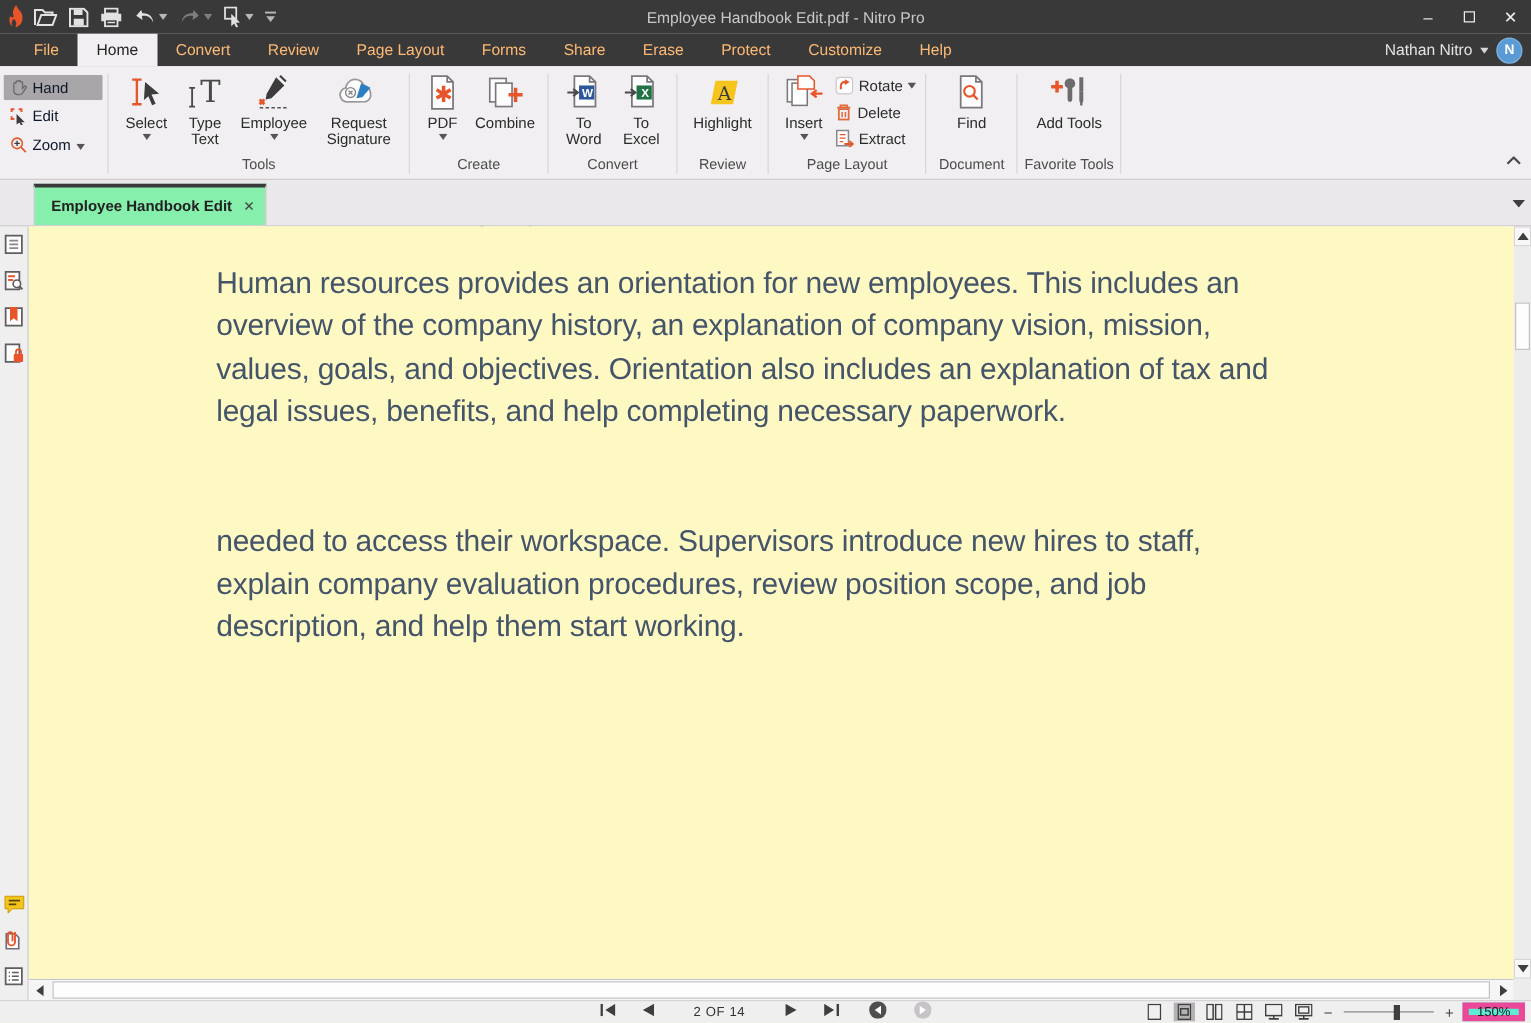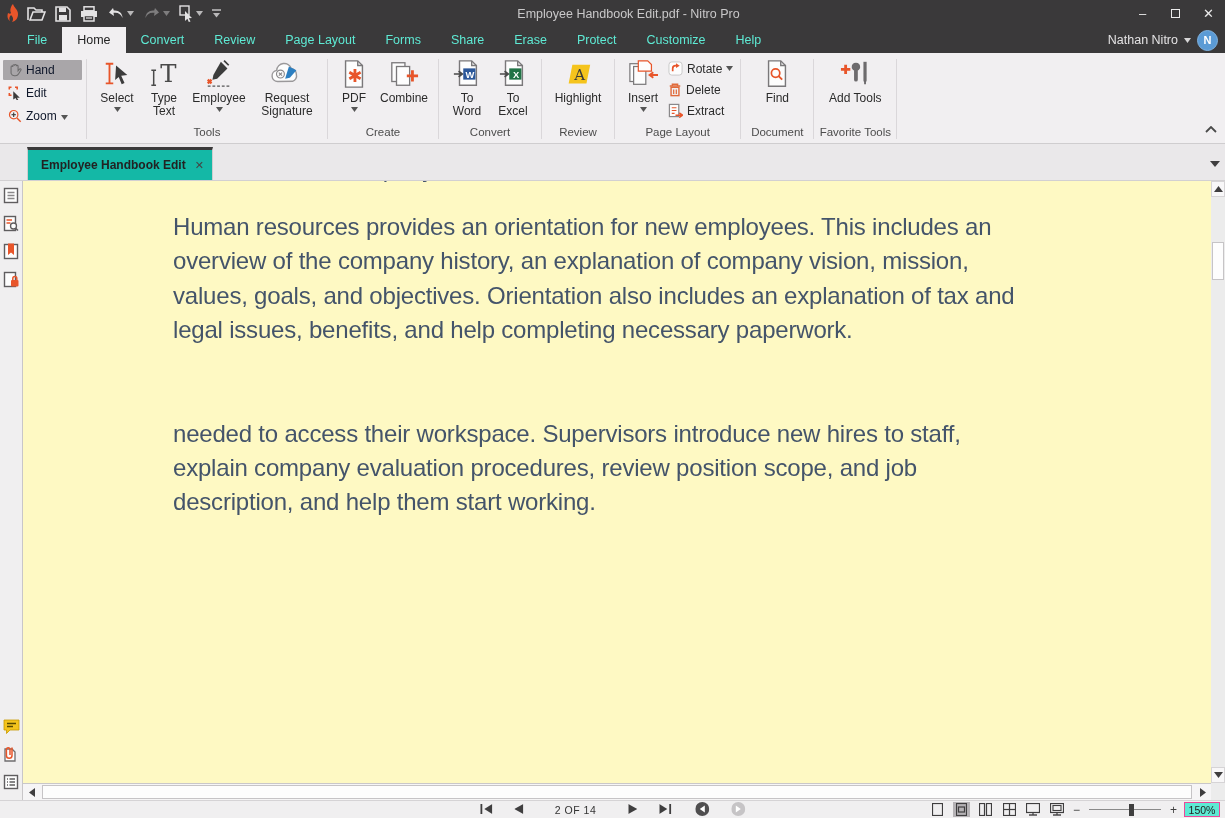--- a/index.html
+++ b/index.html
@@ -9,21 +9,21 @@
   .titlebar { height:27px; background:#3a393a; position:relative; display:flex; align-items:center; }
   .qat { display:flex; align-items:center; gap:9px; margin-left:27px; }
   .qat .qi { display:flex; align-items:center; gap:2px; }
   .win-title { position:absolute; left:0; right:4px; text-align:center; color:#c9c8c9; font-size:12.5px; pointer-events:none;padding-left:36px; }
   .win-controls { position:absolute; right:0; top:0; height:27px; display:flex; }
   .win-btn { width:33px; height:27px; display:flex; align-items:center; justify-content:center; color:#ececec; font-size:13px; }
   .max-box { width:9px; height:9px; border:1.5px solid #ececec; }
 
   
   .menubar { height:26px; background:#3a393a; display:flex; align-items:stretch; padding-left:12px; position:relative; }
-  .mtab { padding:0 15px; line-height:26px; font-size:12.5px; color:#5eead4; }
+  .mtab { padding:0 15px; line-height:26px; font-size:12.5px; color:#fdba74; }
   .mtab.active { background:#f1eff1; color:#242424; }
   .user-area { position:absolute; right:7px; top:0; height:26px; display:flex; align-items:center; gap:6px; color:#e4e3e4; font-size:12.5px; }
   .avatar { width:21px; height:21px; border-radius:50%; background:#5b9bd5; color:#fff; font-size:11px; font-weight:bold; display:flex; align-items:center; justify-content:center; border:1px solid #7fb2e0; }
 
   
   .ribbon { height:91px; background:#f1eff1; border-bottom:1px solid #cfcdcf; display:flex; position:relative; }
   .mode-col { width:86px; padding:7px 4px 0 3px; display:flex; flex-direction:column; gap:3px; }
   .mode-item { display:flex; align-items:center; gap:4px; font-size:12px; color:#0f172a; padding:1px 5px; border-radius:1px; height:20px; }
   .mode-item.selected { background:#a9a6a9; }
   .vsep { width:1px; background:#dad7da; margin:6px 0 4px; }
@@ -32,21 +32,21 @@
   .rgroup-label { text-align:center; font-size:11.5px; color:#4c4c4c; padding:0 0 5px; }
   .rbtn { display:flex; flex-direction:column; align-items:center; padding-top:2px; font-size:12px; line-height:13px; color:#2b2b2b; text-align:center; }
   .rbtn svg.big { margin-bottom:3px; }
   .caret { margin-top:2px; }
   .smallcol { display:flex; flex-direction:column; gap:4px; padding-top:3px; }
   .sbtn { display:flex; align-items:center; gap:4px; font-size:12px; color:#2b2b2b; height:17px; }
   .ribbon-collapse { position:absolute; right:8px; bottom:6px; }
 
   
   .tabbar { height:37px; background:#eae8ea; border-bottom:1px solid #d2d0d2; display:flex; align-items:flex-end; position:relative; }
-  .doctab { margin-left:27px; height:33px; width:186px; background:#14b8a6; border:1px solid #cfcdcf; border-bottom:none; border-top:3px solid #3a393a; display:flex; align-items:center; gap:6px; padding:0 7px; }
+  .doctab { margin-left:27px; height:33px; width:186px; background:#86efac; border:1px solid #cfcdcf; border-bottom:none; border-top:3px solid #3a393a; display:flex; align-items:center; gap:6px; padding:0 7px; }
   .doctab-label { font-size:12px; font-weight:bold; color:#222; white-space:nowrap; flex:1; }
   .doctab-close { font-size:11px; color:#444; padding:0 3px; }
   .tablist-btn { position:absolute; right:5px; bottom:9px; }
 
   
   .main { height:619px; display:flex; }
   .side-strip { width:23px; background:#f0eff0; border-right:1px solid #c8c6c8; display:flex; flex-direction:column; align-items:center; padding:6px 0; gap:7px; }
   .side-strip .spacer { flex:1; }
   .doc-col { flex:1; display:flex; flex-direction:column; min-width:0; }
   .viewport { flex:1; background:#fef9c3; position:relative; overflow:hidden; }
@@ -63,21 +63,21 @@
   
   .statusbar { height:18px; background:#f0eff0; border-top:1px solid #d5d3d5; position:relative; font-size:11px; color:#333; }
   .nav-center { position:absolute; left:50%; top:0; transform:translateX(-50%); height:17px; display:flex; align-items:center; gap:22px; }
   .page-ind { font-size:10.5px; letter-spacing:0.5px; margin:0 10px; white-space:nowrap; }
   .sb-right { position:absolute; right:5px; top:0; height:17px; display:flex; align-items:center; gap:7px; }
   .vm { display:flex; align-items:center; justify-content:center; width:17px; height:15px; }
   .vm.selected { background:#b5b2b5; }
   .zoom-track { width:72px; height:1.5px; background:#8a8a8a; position:relative; margin:0 2px; }
   .zoom-handle { position:absolute; left:55%; top:-5px; width:5px; height:12px; background:#3f3f3f; }
   .zoom-sign { font-size:12px; color:#3f3f3f; }
-  .zoom-box { width:36px; height:15px; background:#5eead4; border:1px solid #ec4899; display:flex; align-items:center; justify-content:center; font-size:10.5px; color:#222; }
+  .zoom-box { width:50px; height:15px; background:#5eead4; border:5px solid #ec4899; display:flex; align-items:center; justify-content:center; font-size:10.5px; color:#222; }
 </style>
 </head>
 <body>
 
 <div class="titlebar">
   <div class="qat">
     <span class="qi" style="position:absolute;left:6px;top:4px;">
       <svg width="14" height="18" viewBox="0 0 14 18">
           <path d="M7 0 C8 4 12 5 12 10 C12 14 10 17 6 18 C8 15 7 13 5 11 C3 13 3 15 4 17 C1.5 15.5 1 12 2 9 C3.5 10 4.5 10 5 9 C3.5 6 5 2 7 0 Z" fill="#e8552a"></path>
         </svg>

